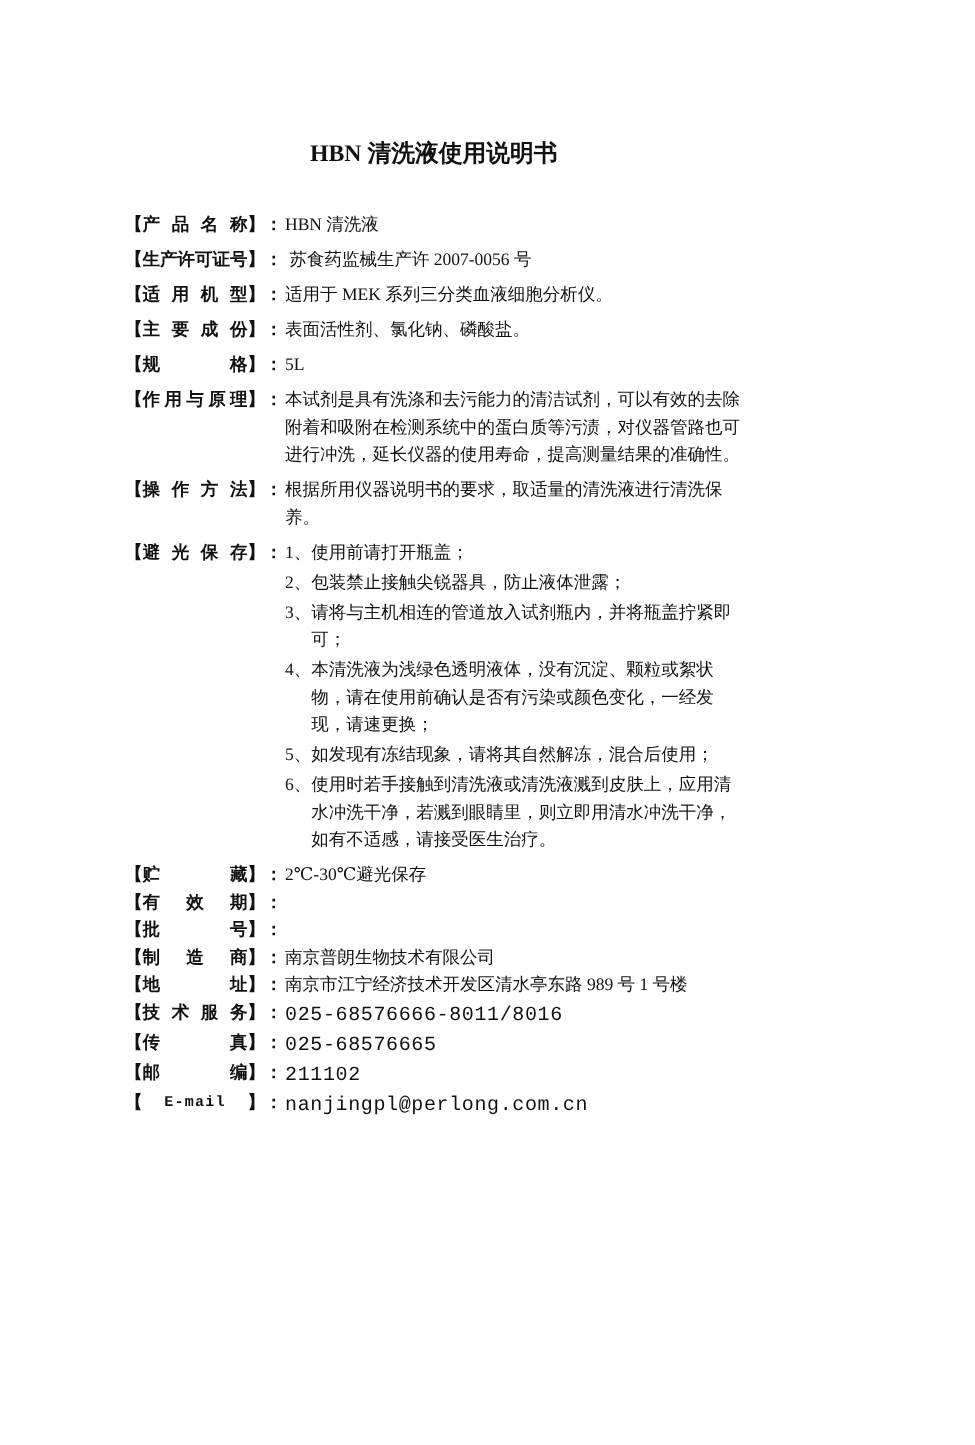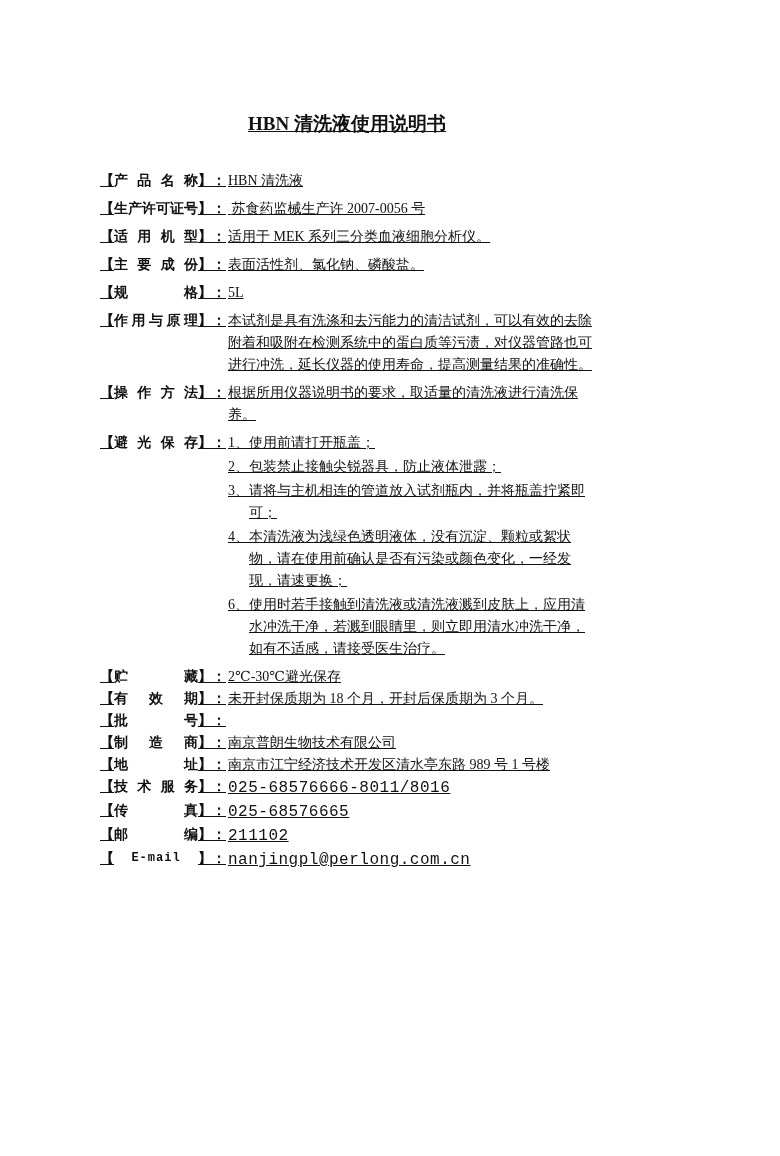--- a/index.html
+++ b/index.html
@@ -7,21 +7,20 @@
     position: relative;
     width: 704px;
     height: 1156px;
     box-sizing: border-box;
     background: #ffffff;
     padding: 112px 110px 0 100px;
     font-family: "Liberation Serif", "DejaVu Serif", serif;
     font-size: 14px;
     color: #111111;
     overflow: hidden;
-    text-decoration: underline;
   }
   .title {
     margin: 0 0 34px 0;
     font-size: 19px;
     line-height: 24px;
     font-weight: 700;
     text-align: center;
     white-space: pre;
   }
   .row { display: flex; align-items: flex-start; margin-bottom: 6px; line-height: 22px; }
@@ -99,32 +98,32 @@
         <div class="value">根据所用仪器说明书的要求，取适量的清洗液进行清洗保养。</div>
       </div>
       <div class="row">
         <span class="label"><span class="bracket">【</span><span class="label-text">避光保存</span><span class="bracket">】</span></span>
         <span class="colon">：</span>
         <div class="value notes">
           <div class="note-item"><span>1、</span><span>使用前请打开瓶盖；</span></div>
           <div class="note-item"><span>2、</span><span>包装禁止接触尖锐器具，防止液体泄露；</span></div>
           <div class="note-item"><span>3、</span><span>请将与主机相连的管道放入试剂瓶内，并将瓶盖拧紧即可；</span></div>
           <div class="note-item"><span>4、</span><span>本清洗液为浅绿色透明液体，没有沉淀、颗粒或絮状物，请在使用前确认是否有污染或颜色变化，一经发现，请速更换；</span></div>
+          <div class="note-item"><span>5、</span><span>如发现有冻结现象，请将其自然解冻，混合后使用；</span></div>
           <div class="note-item"><span>6、</span><span>使用时若手接触到清洗液或清洗液溅到皮肤上，应用清水冲洗干净，若溅到眼睛里，则立即用清水冲洗干净，如有不适感，请接受医生治疗。</span></div>
         </div>
       </div>
       <div class="row tight">
         <span class="label"><span class="bracket">【</span><span class="label-text">贮藏</span><span class="bracket">】</span></span>
         <span class="colon">：</span>
         <div class="value">2℃-30℃避光保存</div>
       </div>
       <div class="row tight">
         <span class="label"><span class="bracket">【</span><span class="label-text">有效期</span><span class="bracket">】</span></span>
         <span class="colon">：</span>
-        <div class="value">未开封保质期为 18 个月，开封后保质期为 3 个月。</div>
       </div>
       <div class="row tight">
         <span class="label"><span class="bracket">【</span><span class="label-text">批号</span><span class="bracket">】</span></span>
         <span class="colon">：</span>
       </div>
       <div class="row tight">
         <span class="label"><span class="bracket">【</span><span class="label-text">制造商</span><span class="bracket">】</span></span>
         <span class="colon">：</span>
         <div class="value">南京普朗生物技术有限公司</div>
       </div>

